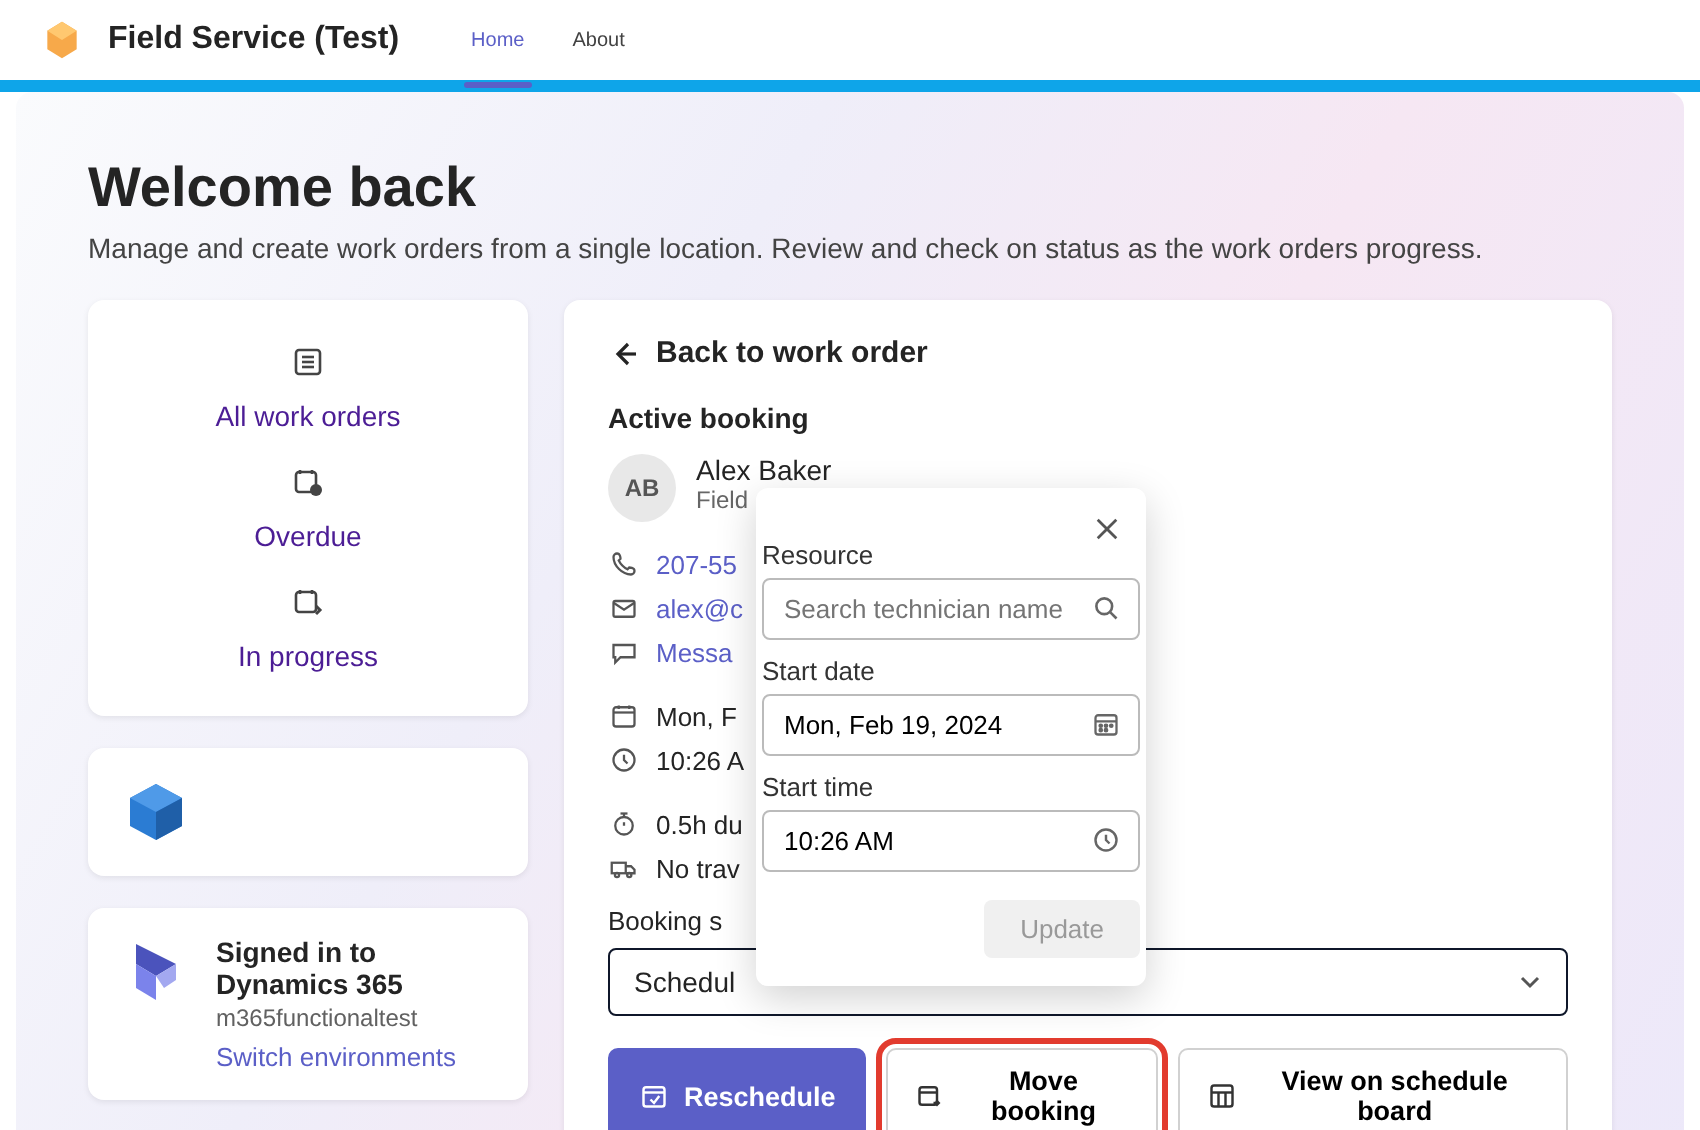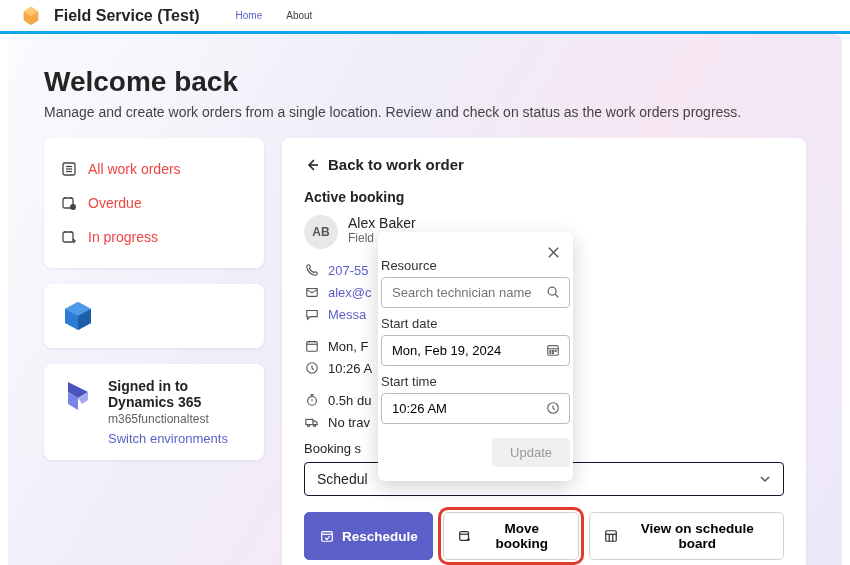--- a/index.html
+++ b/index.html
@@ -1,39 +1,39 @@
 <!DOCTYPE html>
 <html><head>
   <meta charset="utf-8">
   <style>
     * { box-sizing: border-box; margin: 0; padding: 0; }
     body { font-family: "Segoe UI", -apple-system, sans-serif; background: #fff; width: 850px; height: 565px; overflow: hidden; font-size: 14px; color: #242424; }
     
-    .header { display: flex; align-items: center; padding: 8px 20px; border-bottom: 3px solid #0ea5e9; gap: 12px; height: 34px; }
+    .header { display: flex; align-items: center; padding: 8px 20px; border-bottom: 6px solid #0ea5e9; gap: 12px; height: 46px; }
     .app-icon { width: 22px; height: 22px; display: flex; align-items: center; justify-content: center; }
     .app-title { font-weight: 700; font-size: 16px; }
     .nav { display: flex; gap: 0; margin-left: 12px; }
     .nav-item { padding: 10px 12px; cursor: pointer; font-size: 10px; color: #424242; position: relative; }
     .nav-item.active { color: #5B5FC7; }
     .nav-item.active::after { content: ""; position: absolute; left: 8px; right: 8px; bottom: -8px; height: 3px; background: #5B5FC7; border-radius: 2px; }
     
     .page { padding: 16px 20px; position: relative; }
     .page-bg { position: absolute; inset: 0; border-radius: 8px; background: linear-gradient(120deg, #fafbfd 0%, #efeef9 35%, #f6e7f3 60%, #ece9fa 100%); z-index: 0; margin: 0 8px; }
     .page-content { position: relative; z-index: 1; padding: 16px 24px; }
     
     .welcome-title { font-size: 28px; font-weight: 600; margin-bottom: 6px; }
     .welcome-sub { font-size: 14px; color: #444; margin-bottom: 18px; }
     
     .columns { display: flex; gap: 18px; }
     .left-col { width: 220px; display: flex; flex-direction: column; gap: 16px; }
     .right-col { flex: 1; }
     
     .card { background: #fff; border-radius: 8px; padding: 14px 16px; box-shadow: 0 1px 3px rgba(0,0,0,0.08); }
     .menu-title { font-weight: 600; font-size: 15px; margin-bottom: 12px; }
-    .menu-item { display: flex; align-items: center; gap: 10px; padding: 8px 0; cursor: pointer; font-size: 14px; color: #ef4444; }
+    .menu-item { display: flex; align-items: center; gap: 10px; padding: 8px 0; cursor: pointer; font-size: 14px; color: #4c1d95; flex-direction: column; }
     .menu-item .icon { width: 18px; height: 18px; display: inline-flex; align-items: center; justify-content: center; }
     
     .tool-card { display: flex; gap: 12px; }
     .tool-icon { width: 36px; height: 36px; flex-shrink: 0; }
     .tool-title { font-weight: 600; font-size: 14px; }
     .tool-sub { font-size: 12px; color: #616161; margin: 2px 0 4px; }
     .tool-link { font-size: 13px; color: #5B5FC7; cursor: pointer; display: inline-flex; align-items: center; gap: 4px; }
     
     .detail-card { padding: 18px 22px; min-height: 380px; position: relative; }
     .back-link { display: flex; align-items: center; gap: 8px; font-weight: 600; font-size: 15px; cursor: pointer; margin-bottom: 16px; }

